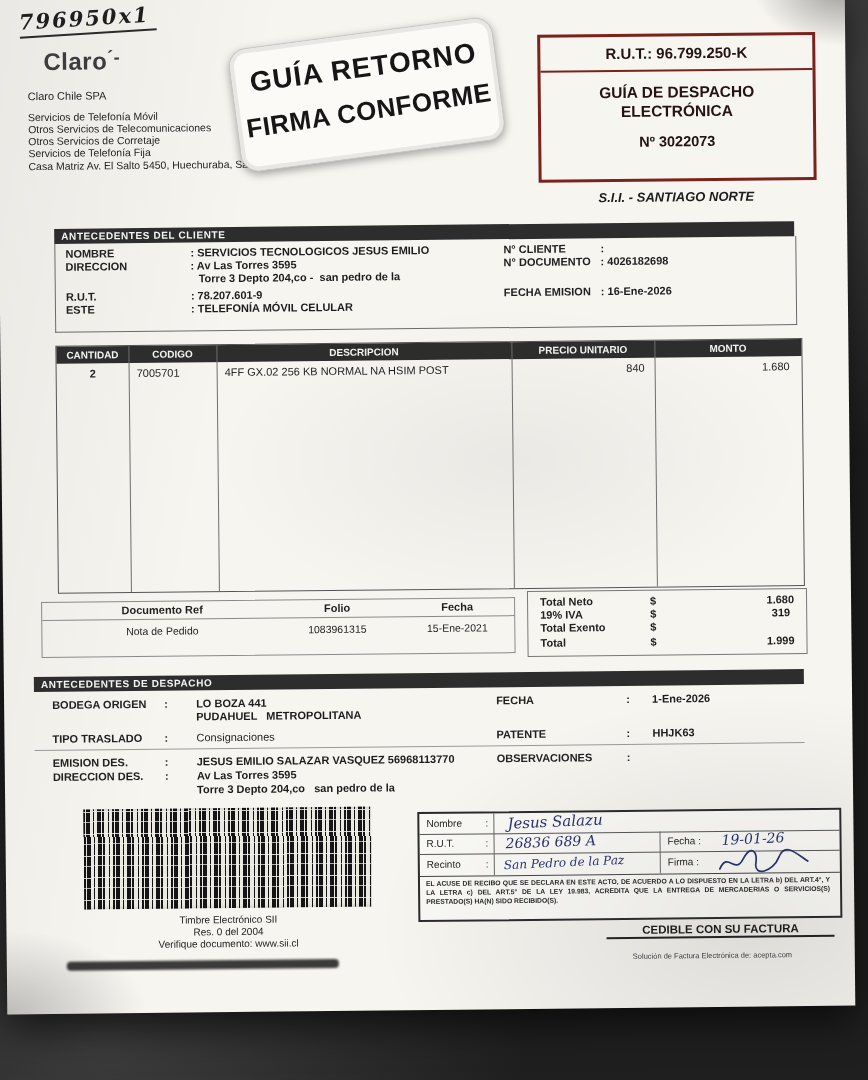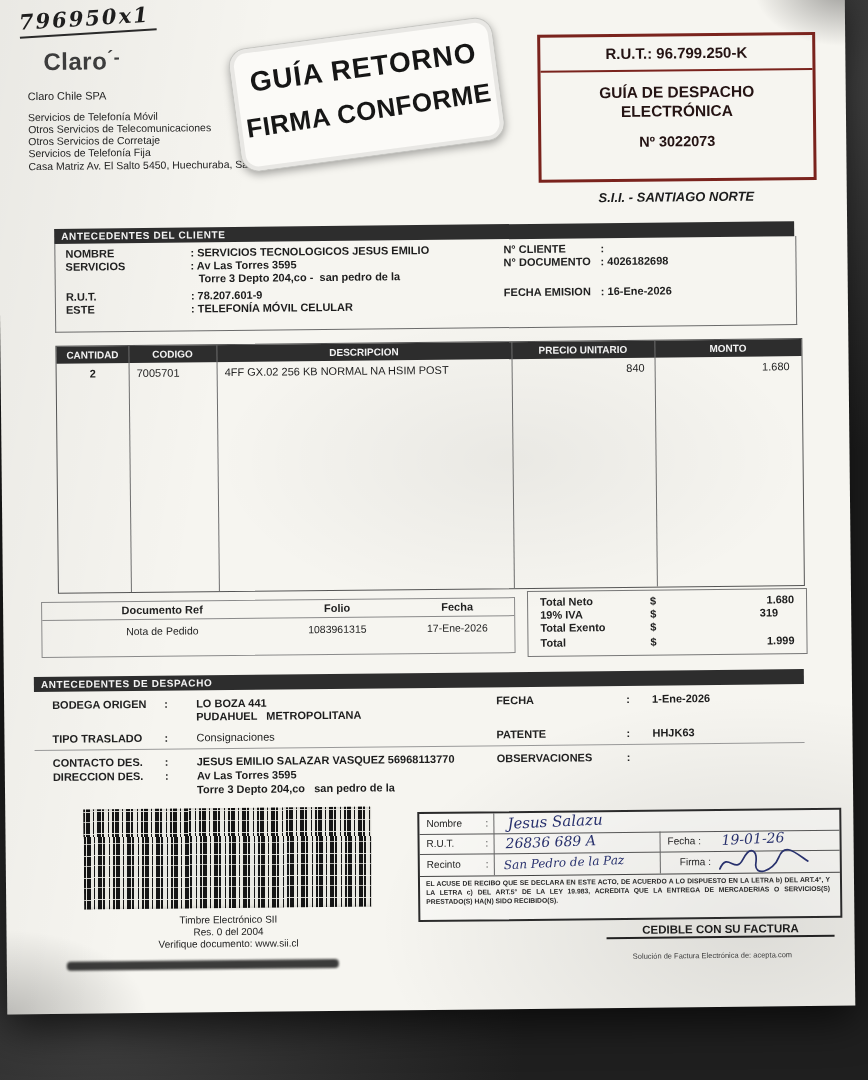--- a/index.html
+++ b/index.html
@@ -92,21 +92,21 @@
       <div>ELECTRÓNICA</div>
     </div>
     <div class="num">Nº 3022073</div>
   </div>
   <div class="a" style="left:545px;top:200px;width:265px;text-align:center;font-size:13px;font-weight:bold;font-style:italic;color:#1c1c1c;">S.I.I. - SANTIAGO NORTE</div>
 
   <div class="a bar" style="left:55px;top:233px;width:740px;height:15px;">ANTECEDENTES DEL CLIENTE</div>
   <div class="a" style="left:55px;top:248px;width:740px;height:88px;border:1px solid #6b6b6b;border-top:none;">
     <span class="a lbl" style="left:10px;top:4px;">NOMBRE</span>
     <span class="a val" style="left:135px;top:4px;">: SERVICIOS TECNOLOGICOS JESUS EMILIO</span>
-    <span class="a lbl" style="left:10px;top:17px;">SERVICIOS</span>
+    <span class="a lbl" style="left:10px;top:17px;">DIRECCION</span>
     <span class="a val" style="left:135px;top:17px;">: Av Las Torres 3595</span>
     <span class="a val pre" style="left:143px;top:30px;">Torre 3 Depto 204,co -  san pedro de la</span>
     <span class="a lbl" style="left:10px;top:47px;">R.U.T.</span>
     <span class="a val" style="left:135px;top:47px;">: 78.207.601-9</span>
     <span class="a lbl" style="left:10px;top:60px;">ESTE</span>
     <span class="a val" style="left:135px;top:60px;">: TELEFONÍA MÓVIL CELULAR</span>
     <span class="a lbl" style="left:448px;top:4px;">N° CLIENTE</span>
     <span class="a val" style="left:545px;top:4px;">:</span>
     <span class="a lbl" style="left:448px;top:17px;">N° DOCUMENTO</span>
     <span class="a val" style="left:545px;top:17px;">: 4026182698</span>
@@ -132,30 +132,30 @@
     <span class="cellc" style="left:598px;top:21px;width:135px;text-align:right;font-weight:normal;">1.680</span>
   </div>
 
   <div class="a" style="left:38px;top:606px;width:472px;height:54px;border:1px solid #8a8a8a;">
     <div class="a" style="left:0;top:0;right:0;height:17px;border-bottom:1px solid #8a8a8a;"></div>
     <span class="cellc" style="left:30px;top:2px;width:180px;">Documento Ref</span>
     <span class="cellc" style="left:230px;top:2px;width:130px;">Folio</span>
     <span class="cellc" style="left:370px;top:2px;width:90px;">Fecha</span>
     <span class="cellc" style="left:30px;top:23px;width:180px;font-weight:normal;font-size:10.5px;">Nota de Pedido</span>
     <span class="cellc" style="left:230px;top:23px;width:130px;font-weight:normal;font-size:10.5px;">1083961315</span>
-    <span class="cellc" style="left:370px;top:23px;width:90px;font-weight:normal;font-size:10.5px;">17-Ene-2026</span>
+    <span class="cellc" style="left:370px;top:23px;width:90px;font-weight:normal;font-size:10.5px;">15-Ene-2021</span>
   </div>
 
   <div class="a" style="left:524px;top:600px;width:278px;height:64px;border:1px solid #777;">
     <span class="a lbl" style="left:12px;top:4px;">Total Neto</span>
     <span class="a val" style="left:122px;top:4px;">$</span>
     <span class="a val" style="right:12px;top:4px;">1.680</span>
     <span class="a lbl" style="left:12px;top:17px;">19% IVA</span>
     <span class="a val" style="left:122px;top:17px;">$</span>
-    <span class="a val" style="right:28px;top:17px;">319</span>
+    <span class="a val" style="right:16px;top:17px;">319</span>
     <span class="a lbl" style="left:12px;top:30px;">Total Exento</span>
     <span class="a val" style="left:122px;top:30px;">$</span>
     <span class="a val" style="right:12px;top:30px;"></span>
     <span class="a lbl" style="left:12px;top:45px;">Total</span>
     <span class="a val" style="left:122px;top:45px;">$</span>
     <span class="a val" style="right:12px;top:45px;">1.999</span>
   </div>
 
   <div class="a bar" style="left:30px;top:681px;width:770px;height:15px;">ANTECEDENTES DE DESPACHO</div>
 
@@ -168,21 +168,21 @@
   <span class="a val" style="left:192px;top:737px;font-weight:normal;">Consignaciones</span>
   <span class="a lbl" style="left:492px;top:703px;">FECHA</span>
   <span class="a lbl" style="left:622px;top:703px;">:</span>
   <span class="a val" style="left:648px;top:703px;">1-Ene-2026</span>
   <span class="a lbl" style="left:492px;top:737px;">PATENTE</span>
   <span class="a lbl" style="left:622px;top:737px;">:</span>
   <span class="a val" style="left:648px;top:737px;">HHJK63</span>
 
   <div class="a" style="left:30px;top:754px;width:770px;height:1px;background:#999;"></div>
 
-  <span class="a lbl" style="left:48px;top:761px;">CONTACTO DES.</span>
+  <span class="a lbl" style="left:48px;top:761px;">EMISION DES.</span>
   <span class="a lbl" style="left:160px;top:761px;">:</span>
   <span class="a val" style="left:192px;top:761px;">JESUS EMILIO SALAZAR VASQUEZ 56968113770</span>
   <span class="a lbl" style="left:48px;top:775px;">DIRECCION DES.</span>
   <span class="a lbl" style="left:160px;top:775px;">:</span>
   <span class="a val" style="left:192px;top:775px;">Av Las Torres 3595</span>
   <span class="a val pre" style="left:192px;top:789px;">Torre 3 Depto 204,co   san pedro de la</span>
   <span class="a lbl" style="left:492px;top:761px;">OBSERVACIONES</span>
   <span class="a lbl" style="left:622px;top:761px;">:</span>
 
   <div class="a barcode" style="left:78px;top:814px;width:288px;height:100px;"></div>
@@ -206,21 +206,21 @@
 
     <span class="a rlabel" style="left:7px;top:24px;">R.U.T.</span>
     <span class="a rlabel" style="left:66px;top:24px;">:</span>
     <span class="a hand pre" style="left:86px;top:21px;font-size:14px;transform:rotate(-1.5deg);">26836 689 A</span>
     <span class="a rlabel" style="left:248px;top:24px;">Fecha :</span>
     <span class="a hand" style="left:302px;top:20px;font-size:14px;transform:rotate(-2deg);">19-01-26</span>
 
     <span class="a rlabel" style="left:7px;top:45px;">Recinto</span>
     <span class="a rlabel" style="left:66px;top:45px;">:</span>
     <span class="a hand" style="left:84px;top:43px;font-size:12px;transform:rotate(-2deg);">San Pedro de la Paz</span>
-    <span class="a rlabel" style="left:260px;top:45px;text-align:center;">Firma :</span>
+    <span class="a rlabel" style="left:248px;top:45px;text-align:center;">Firma :</span>
     <svg class="a" style="left:296px;top:38px;" width="96" height="26" viewBox="0 0 96 26">
       <path d="M4 20 C 12 2, 19 26, 27 11 S 42 2, 40 15 S 57 24, 63 9 S 79 4, 92 13" fill="none" stroke="#28316d" stroke-width="1.7" stroke-linecap="round"></path>
     </svg>
 
     <div class="a legal" style="left:6px;top:66px;width:404px;">EL ACUSE DE RECIBO QUE SE DECLARA EN ESTE ACTO, DE ACUERDO A LO DISPUESTO EN LA LETRA b) DEL ART.4°, Y LA LETRA c) DEL ART.5° DE LA LEY 19.983, ACREDITA QUE LA ENTREGA DE MERCADERIAS O SERVICIOS(S) PRESTADO(S) HA(N) SIDO RECIBIDO(S).</div>
   </div>
 
   <div class="a" style="left:600px;top:934px;width:228px;text-align:center;font-size:11.5px;font-weight:bold;color:#1c1c1c;border-bottom:2px solid #222;padding-bottom:1px;">CEDIBLE CON SU FACTURA</div>
 
   <div class="a" style="left:626px;top:962px;font-size:7.5px;color:#3c3c3c;">Solución de Factura Electrónica de: acepta.com</div>

